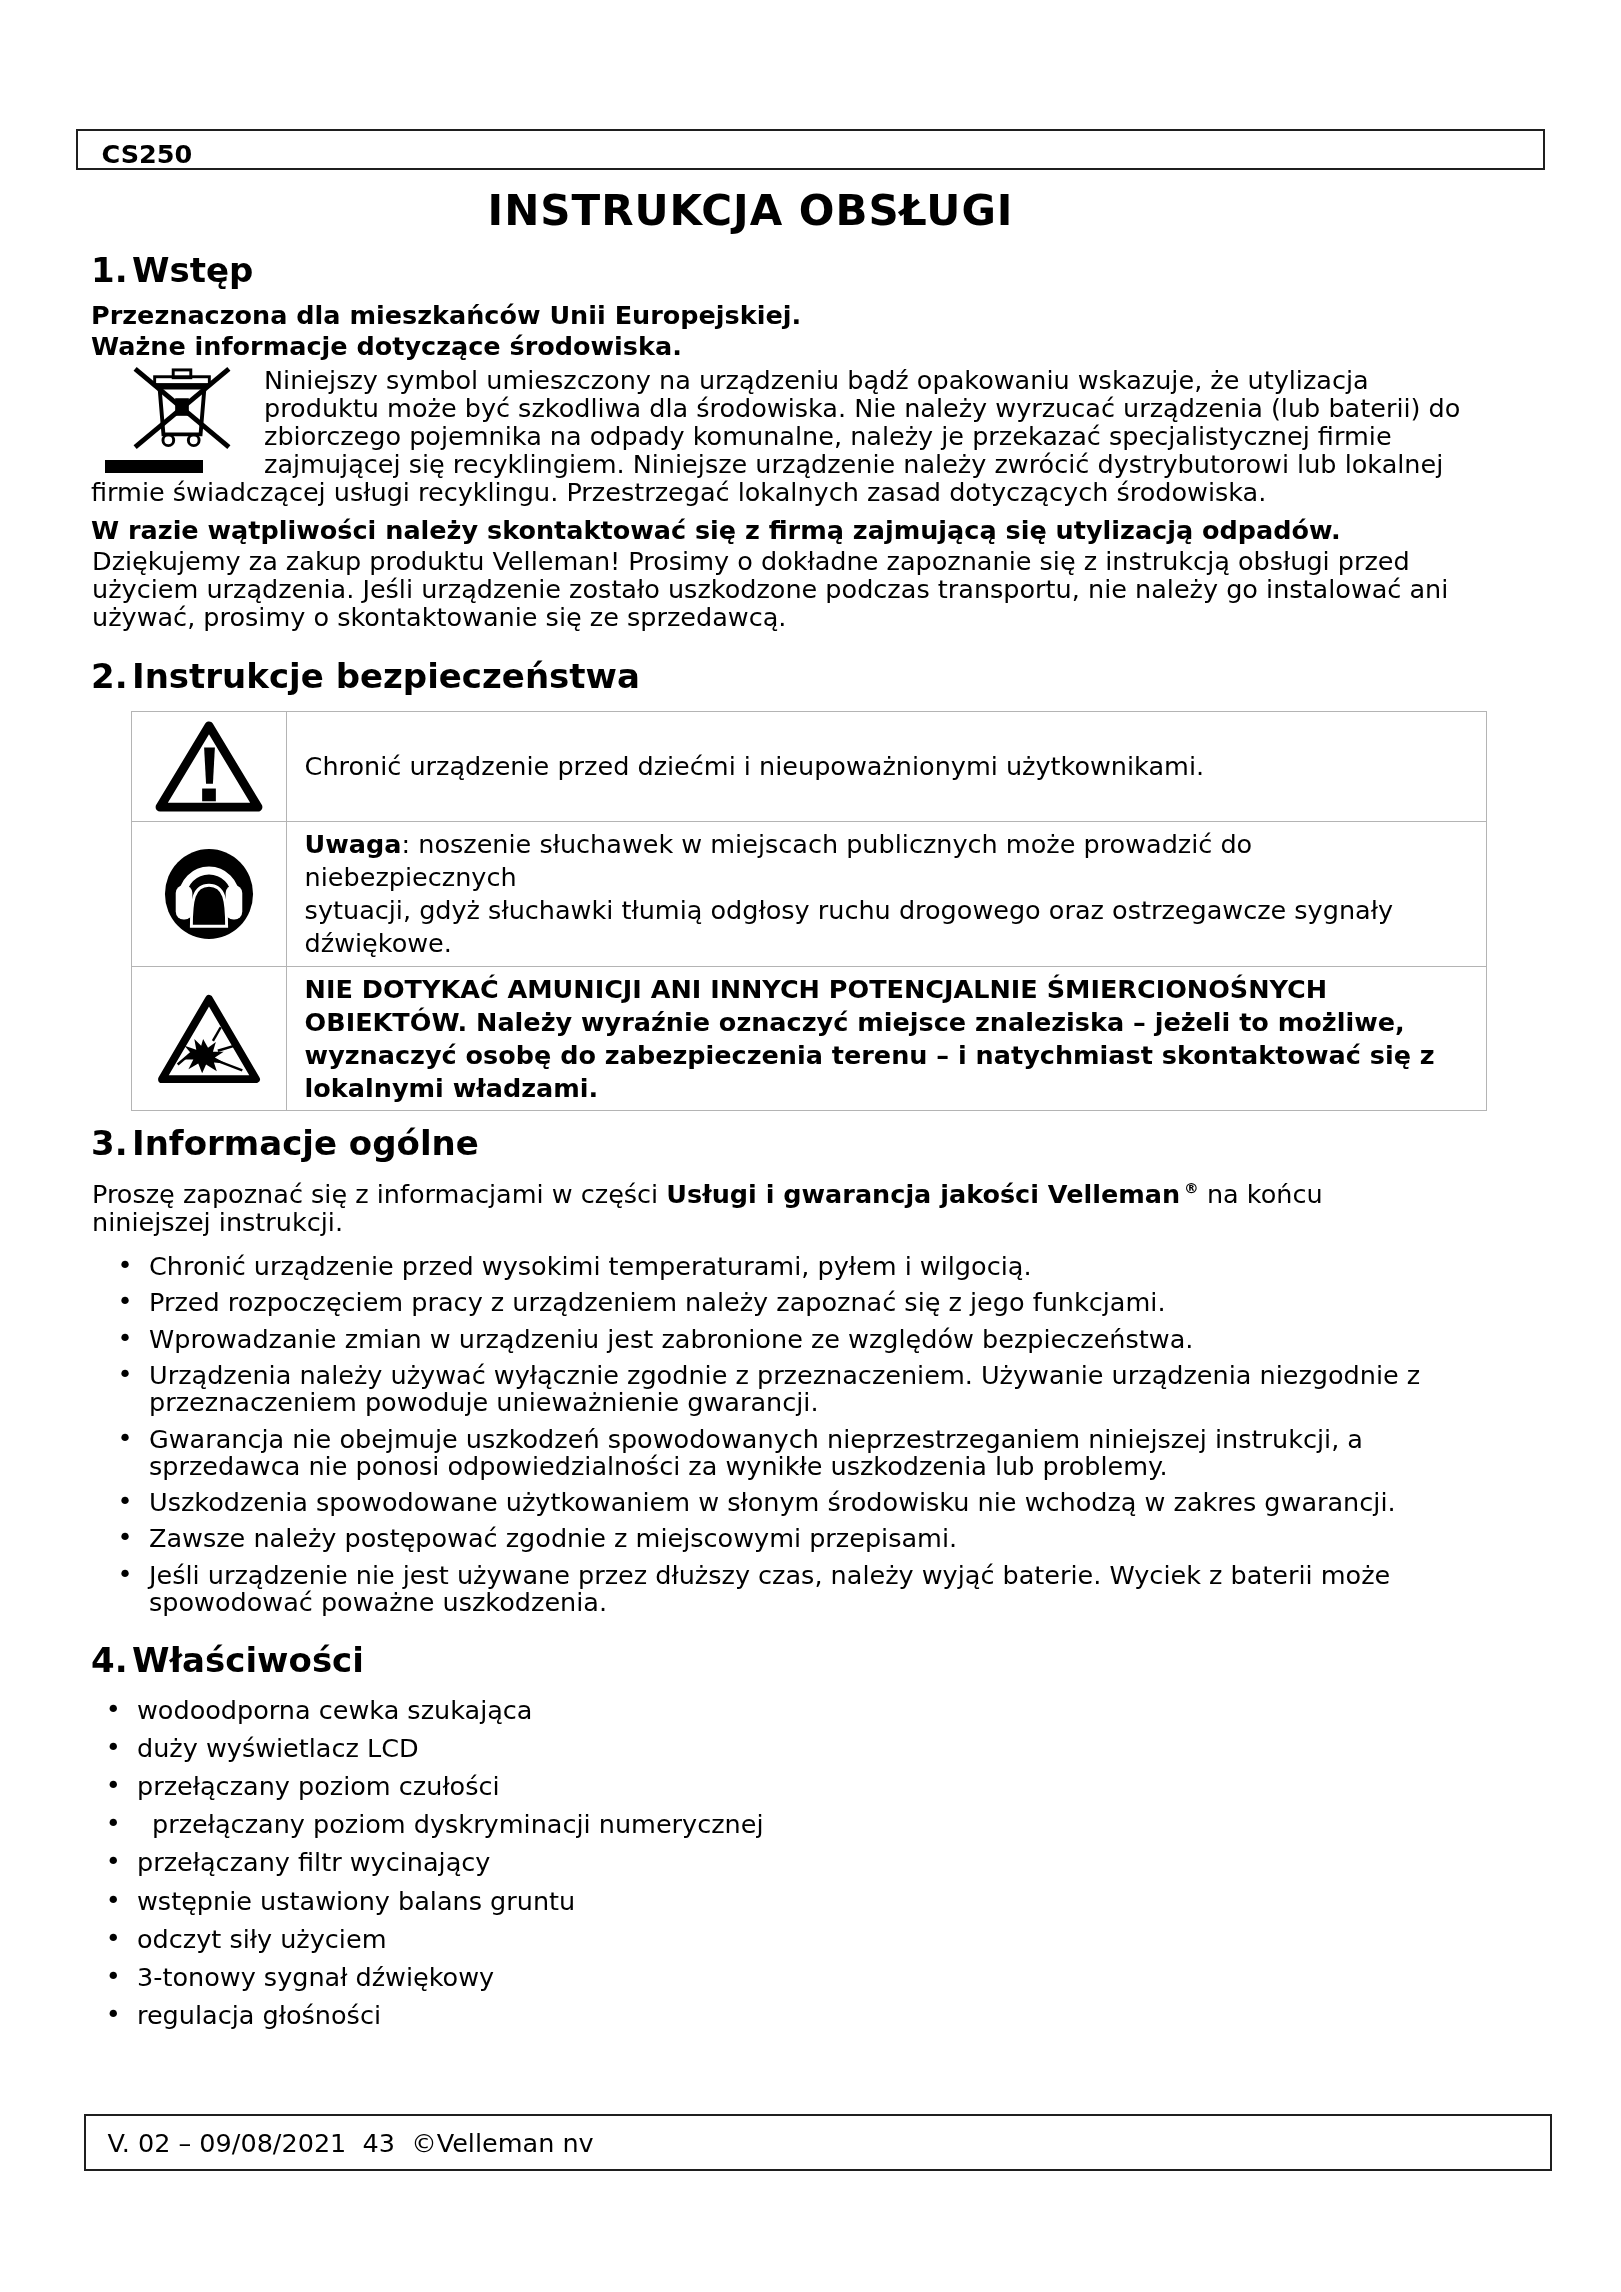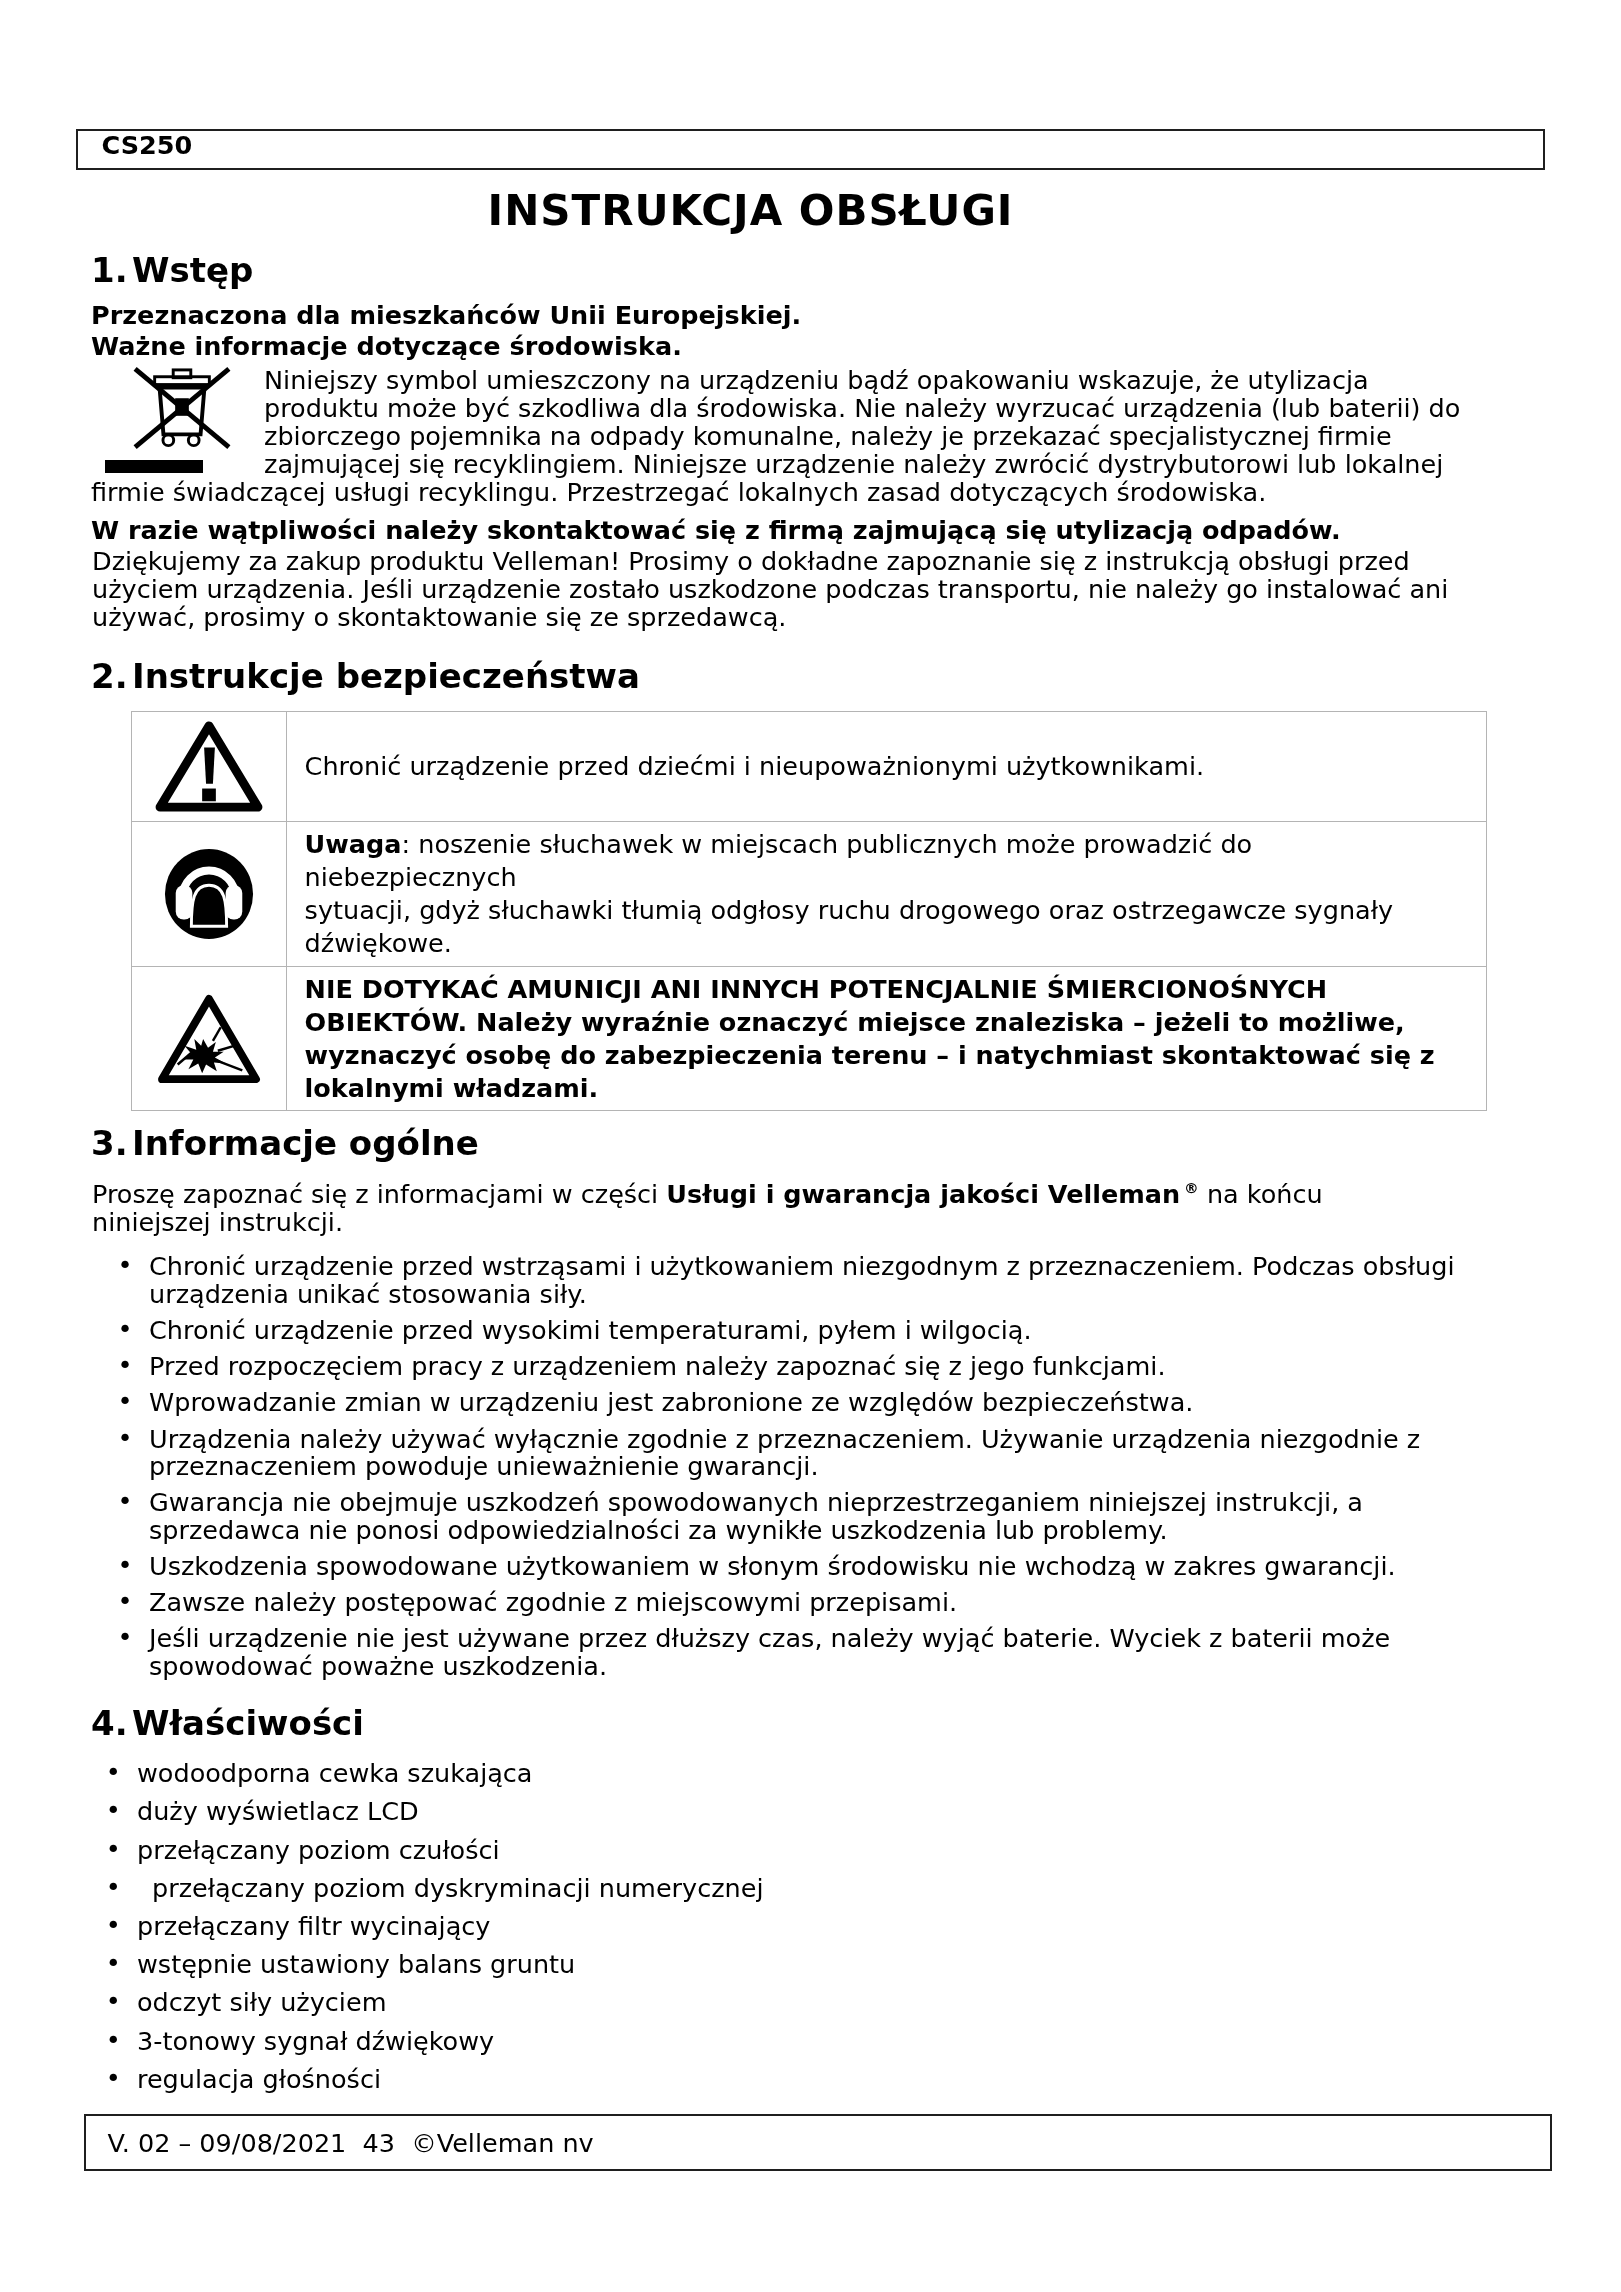--- a/index.html
+++ b/index.html
@@ -3,21 +3,21 @@
 <meta charset="utf-8">
 <style>
   html,body{margin:0;padding:0;background:#e8e8e8;}
   .page{
     width:1621px;height:2293px;background:#ffffff;position:relative;
     box-sizing:border-box;padding-top:129px;margin:0 auto;
     font-family:"DejaVu Sans","Liberation Sans",sans-serif;
     font-size:25.5px;line-height:28px;color:#000;overflow:hidden;
   }
   .hbox{margin:0 76px;height:41px;border:2px solid #1f1f1f;box-sizing:border-box;
-        display:flex;align-items:flex-start;padding-left:23.5px;font-weight:bold;}
+        display:flex;align-items:flex-end;padding-left:23.5px;font-weight:bold;}
   .title{margin:15.7px 196px 0 76px;text-align:center;font-weight:bold;
          font-size:42px;line-height:49px;letter-spacing:1px;}
   .sec{font-weight:bold;font-size:34px;line-height:41px;margin:15.7px 92px 9.8px 91px;}
   .sec .num{display:inline-block;width:41px;}
   .m-top-26{margin-top:25.5px;} .m-top-30{margin-top:12px;} .m-top-24{margin-top:23.5px;}
   .b-line{font-weight:bold;margin:0 92px 2.9px 91px;}
   .p{margin:0 92px;white-space:pre-line;}
   .weee{margin:5.9px 92px 9.8px 91px;}
   .weee:after{content:"";display:block;clear:both;}
   .weee-icon{float:left;width:173px;padding-left:9.8px;box-sizing:border-box;}
@@ -145,22 +145,20 @@
     </table>
 
   <div class="sec m-top-30">
     <span class="num">3.</span><span>Informacje ogólne</span>
   </div>
 
   <div class="intro"><span>Proszę zapoznać się z informacjami w części </span><span class="bold">Usługi i gwarancja jakości Velleman</span><span class="sup bold">®</span><span> na końcu
 niniejszej instrukcji.</span></div>
 
   <ul class="blist">
-    <li>Chronić urządzenie przed wstrząsami i użytkowaniem niezgodnym z przeznaczeniem. Podczas obsługi
-urządzenia unikać stosowania siły.</li>
     <li>Chronić urządzenie przed wysokimi temperaturami, pyłem i wilgocią.</li>
     <li>Przed rozpoczęciem pracy z urządzeniem należy zapoznać się z jego funkcjami.</li>
     <li>Wprowadzanie zmian w urządzeniu jest zabronione ze względów bezpieczeństwa.</li>
     <li>Urządzenia należy używać wyłącznie zgodnie z przeznaczeniem. Używanie urządzenia niezgodnie z
 przeznaczeniem powoduje unieważnienie gwarancji.</li>
     <li>Gwarancja nie obejmuje uszkodzeń spowodowanych nieprzestrzeganiem niniejszej instrukcji, a
 sprzedawca nie ponosi odpowiedzialności za wynikłe uszkodzenia lub problemy.</li>
     <li>Uszkodzenia spowodowane użytkowaniem w słonym środowisku nie wchodzą w zakres gwarancji.</li>
     <li>Zawsze należy postępować zgodnie z miejscowymi przepisami.</li>
     <li>Jeśli urządzenie nie jest używane przez dłuższy czas, należy wyjąć baterie. Wyciek z baterii może

